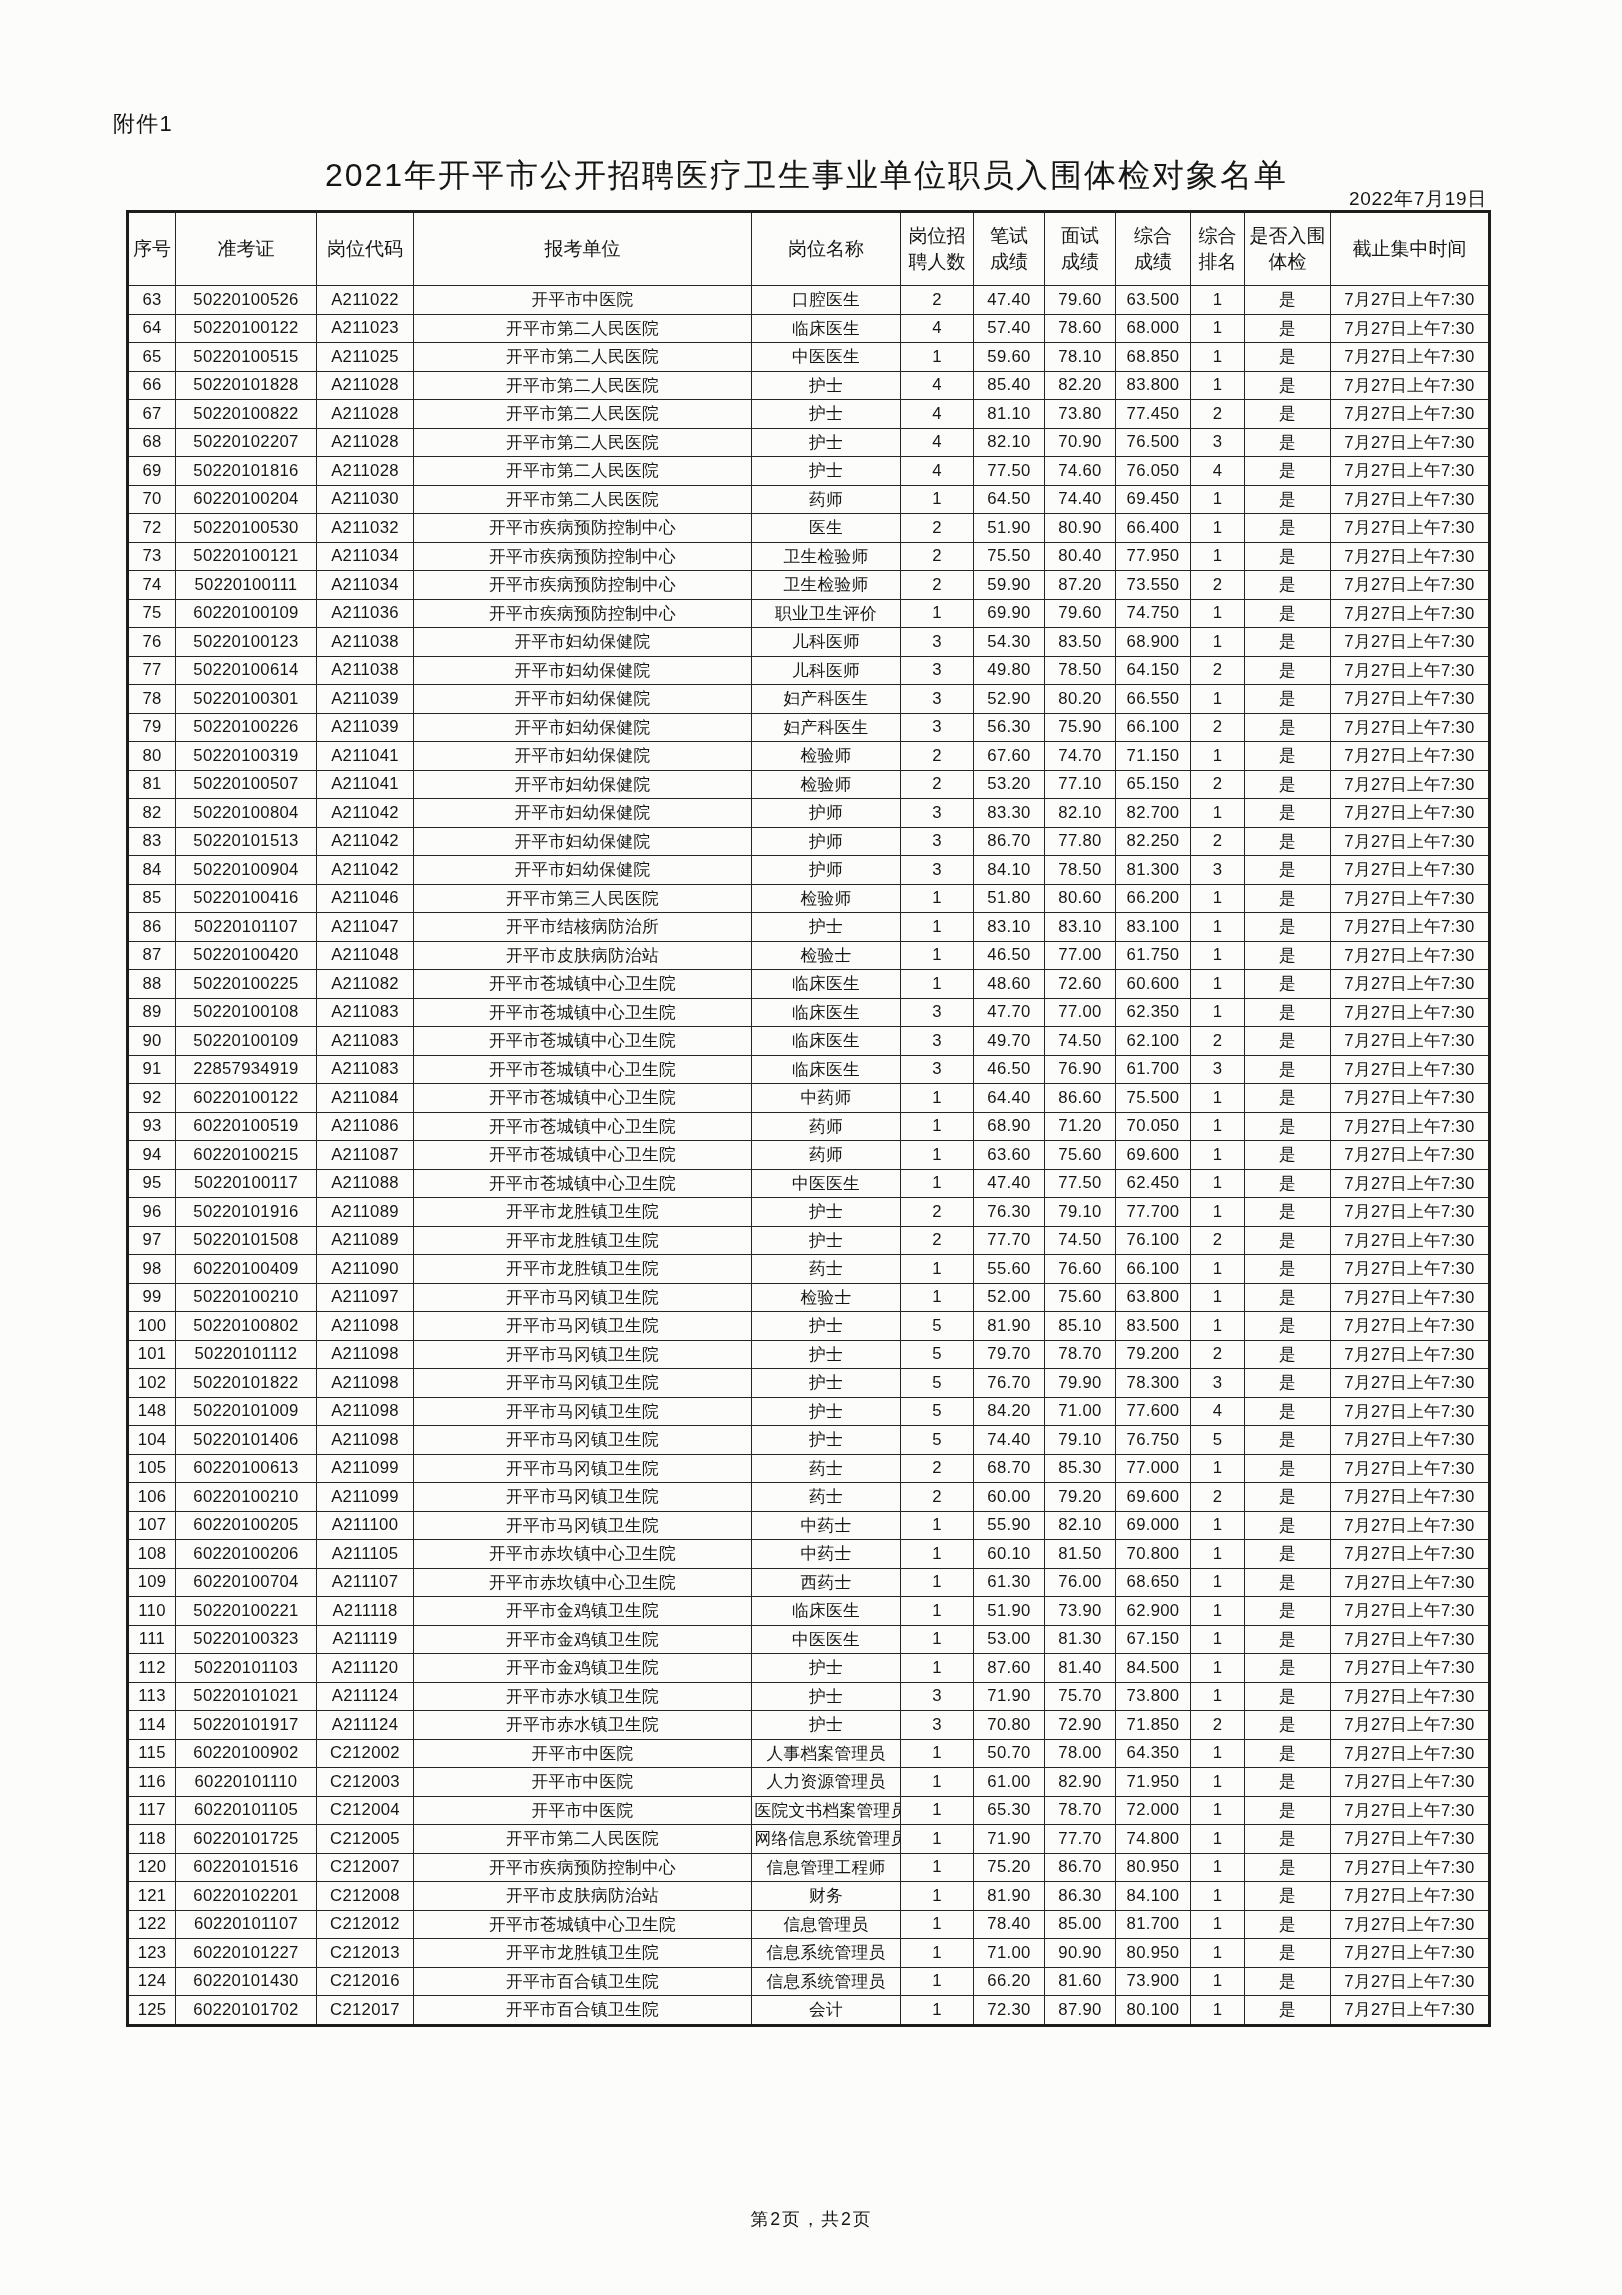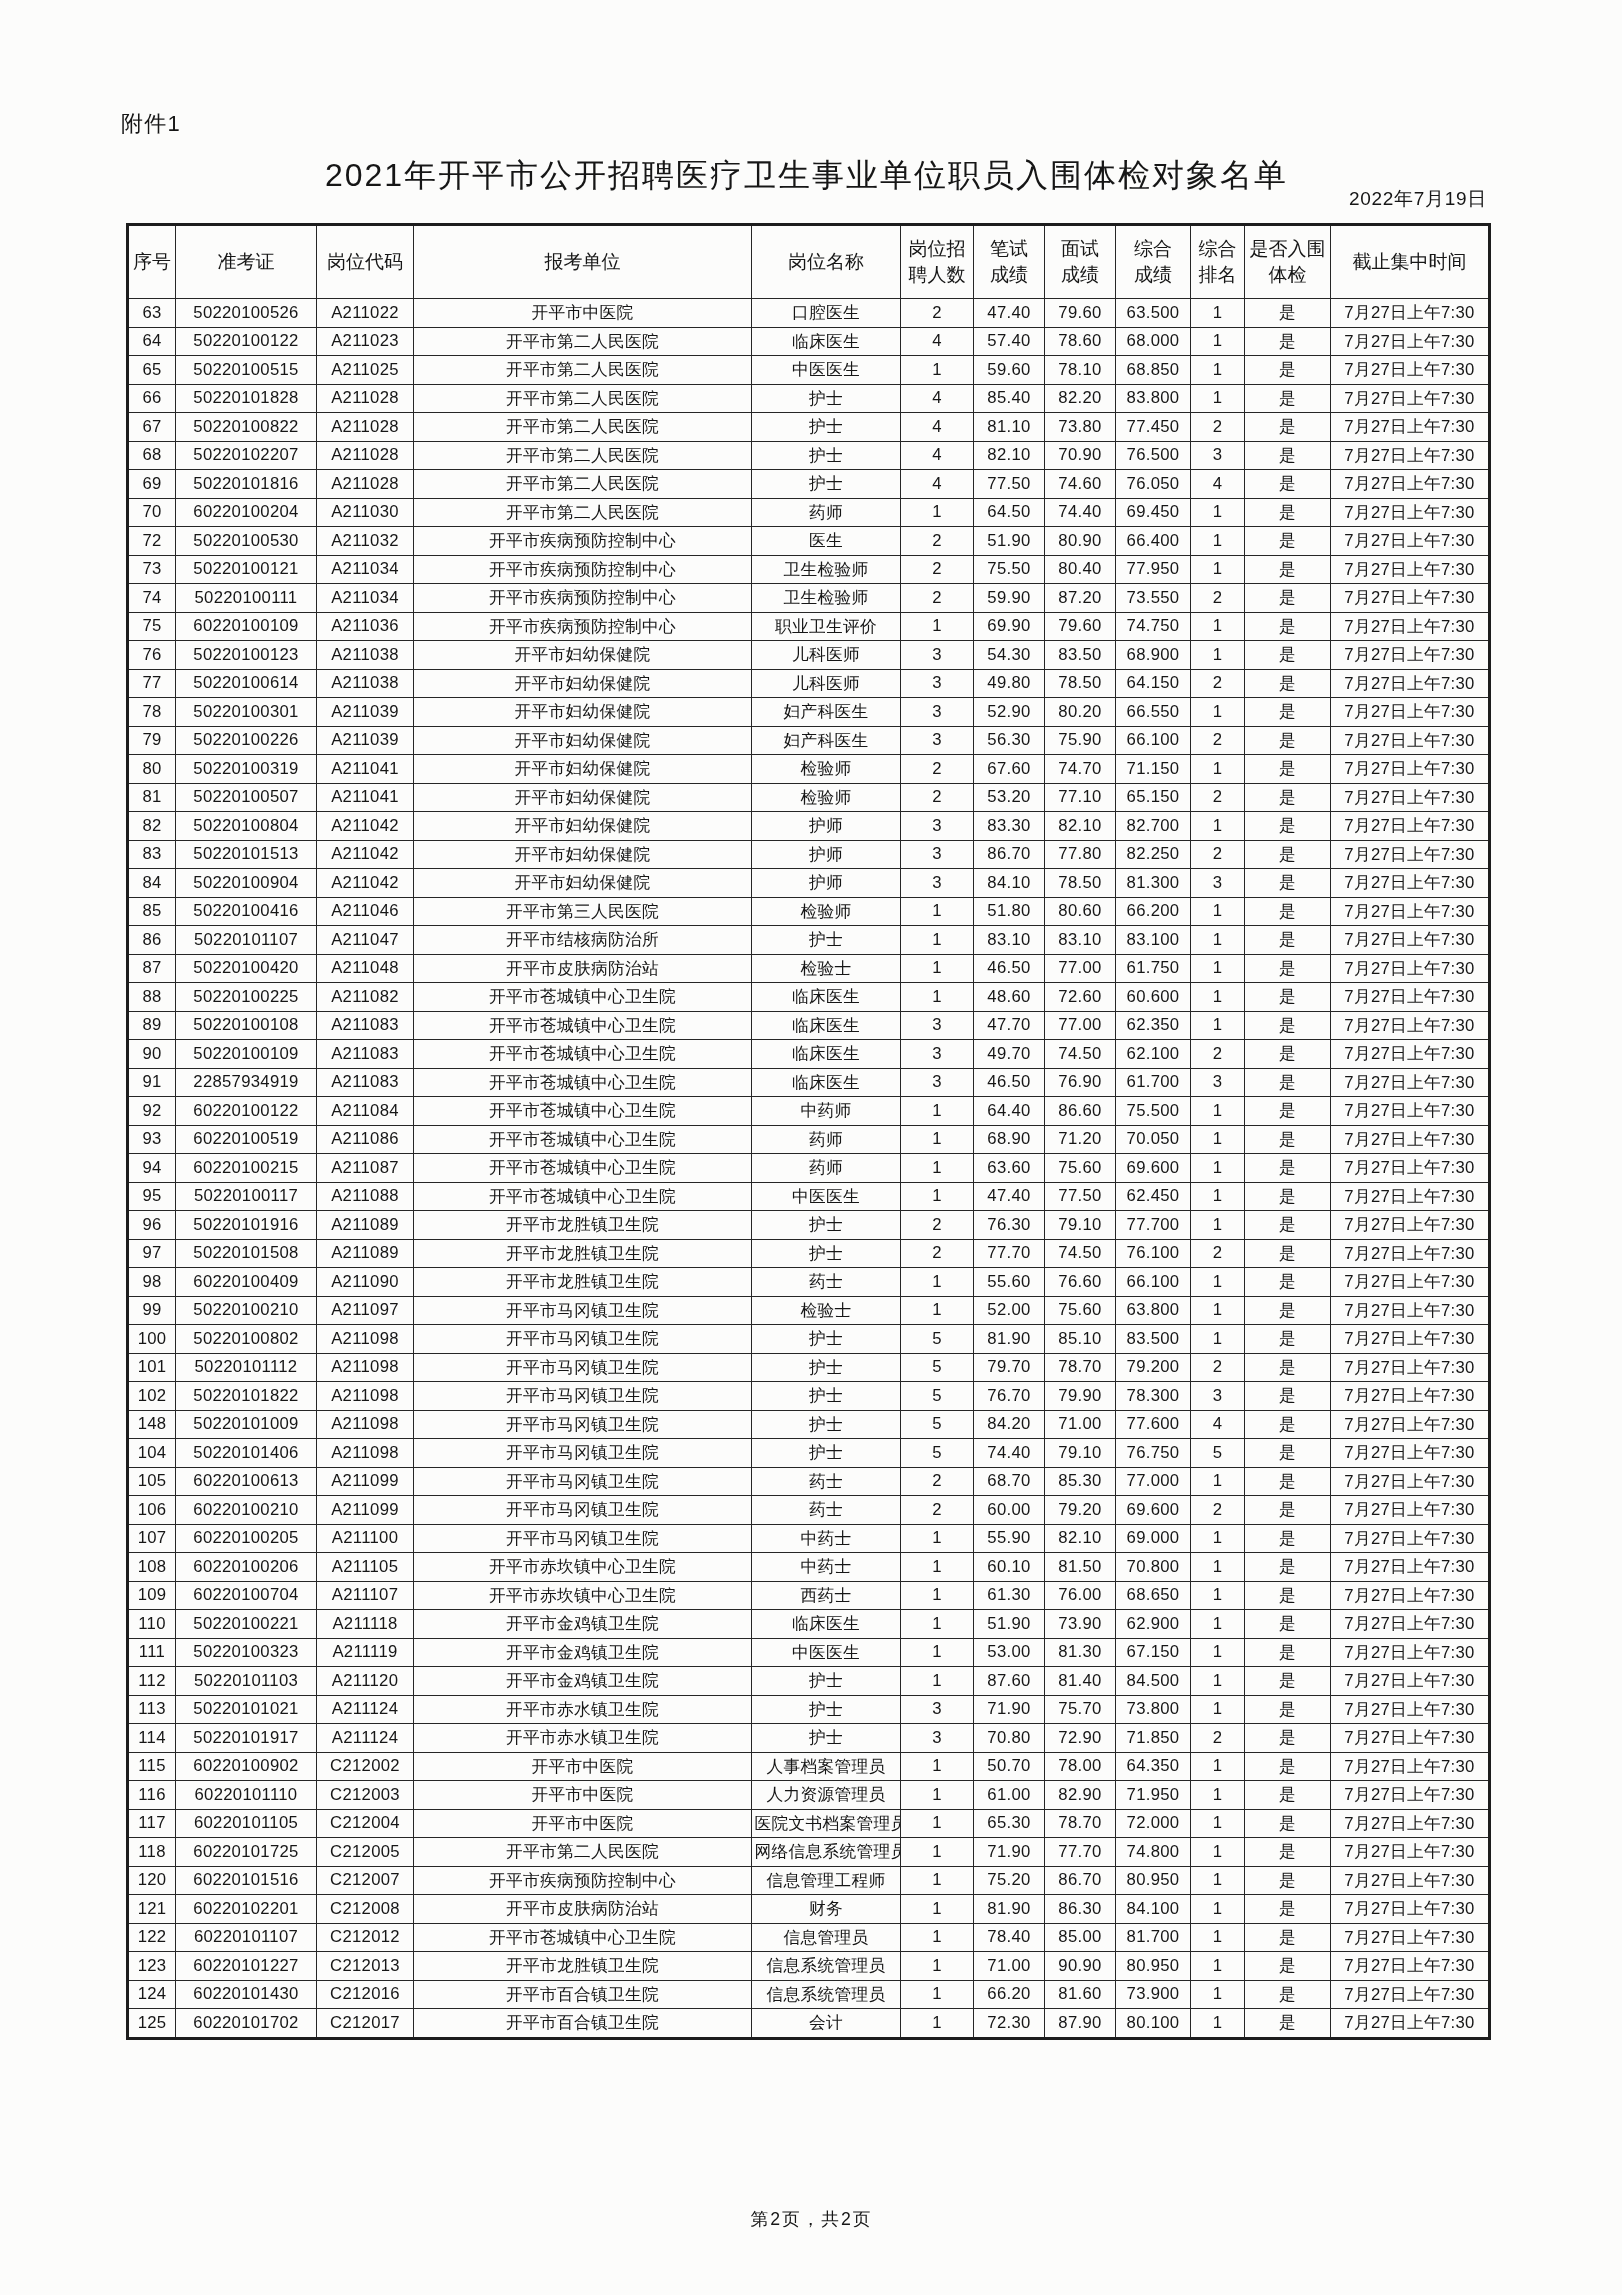--- a/index.html
+++ b/index.html
@@ -11,21 +11,21 @@
     -webkit-font-smoothing:antialiased;
   }
   .page{
     position:relative;
     width:1623px;height:2295px;
     background:#fcfcfb;
     overflow:hidden;
   }
   .attachment{
     position:absolute;
-    left:121px;top:109px;
+    left:113px;top:109px;
     font-size:22px;
     letter-spacing:1.3px;
   }
   .doc-title{
     position:absolute;
     left:126px;width:1361px;
     top:154px;
     text-align:center;
     font-size:32px;
     font-weight:normal;
@@ -33,21 +33,21 @@
     white-space:nowrap;
   }
   .doc-date{
     position:absolute;
     right:136px;top:186px;
     font-size:19px;
     letter-spacing:0.7px;
   }
   table.roster{
     position:absolute;
-    left:126px;top:223px;
+    left:126px;top:210px;
     width:1361px;
     border-collapse:collapse;
     table-layout:fixed;
     border:3.3px solid #1d1d1d;
     padding-left:40px;
   }
   table.roster th,
   table.roster td{
     border:1.3px solid #262626;
     padding:0 2.6px;

